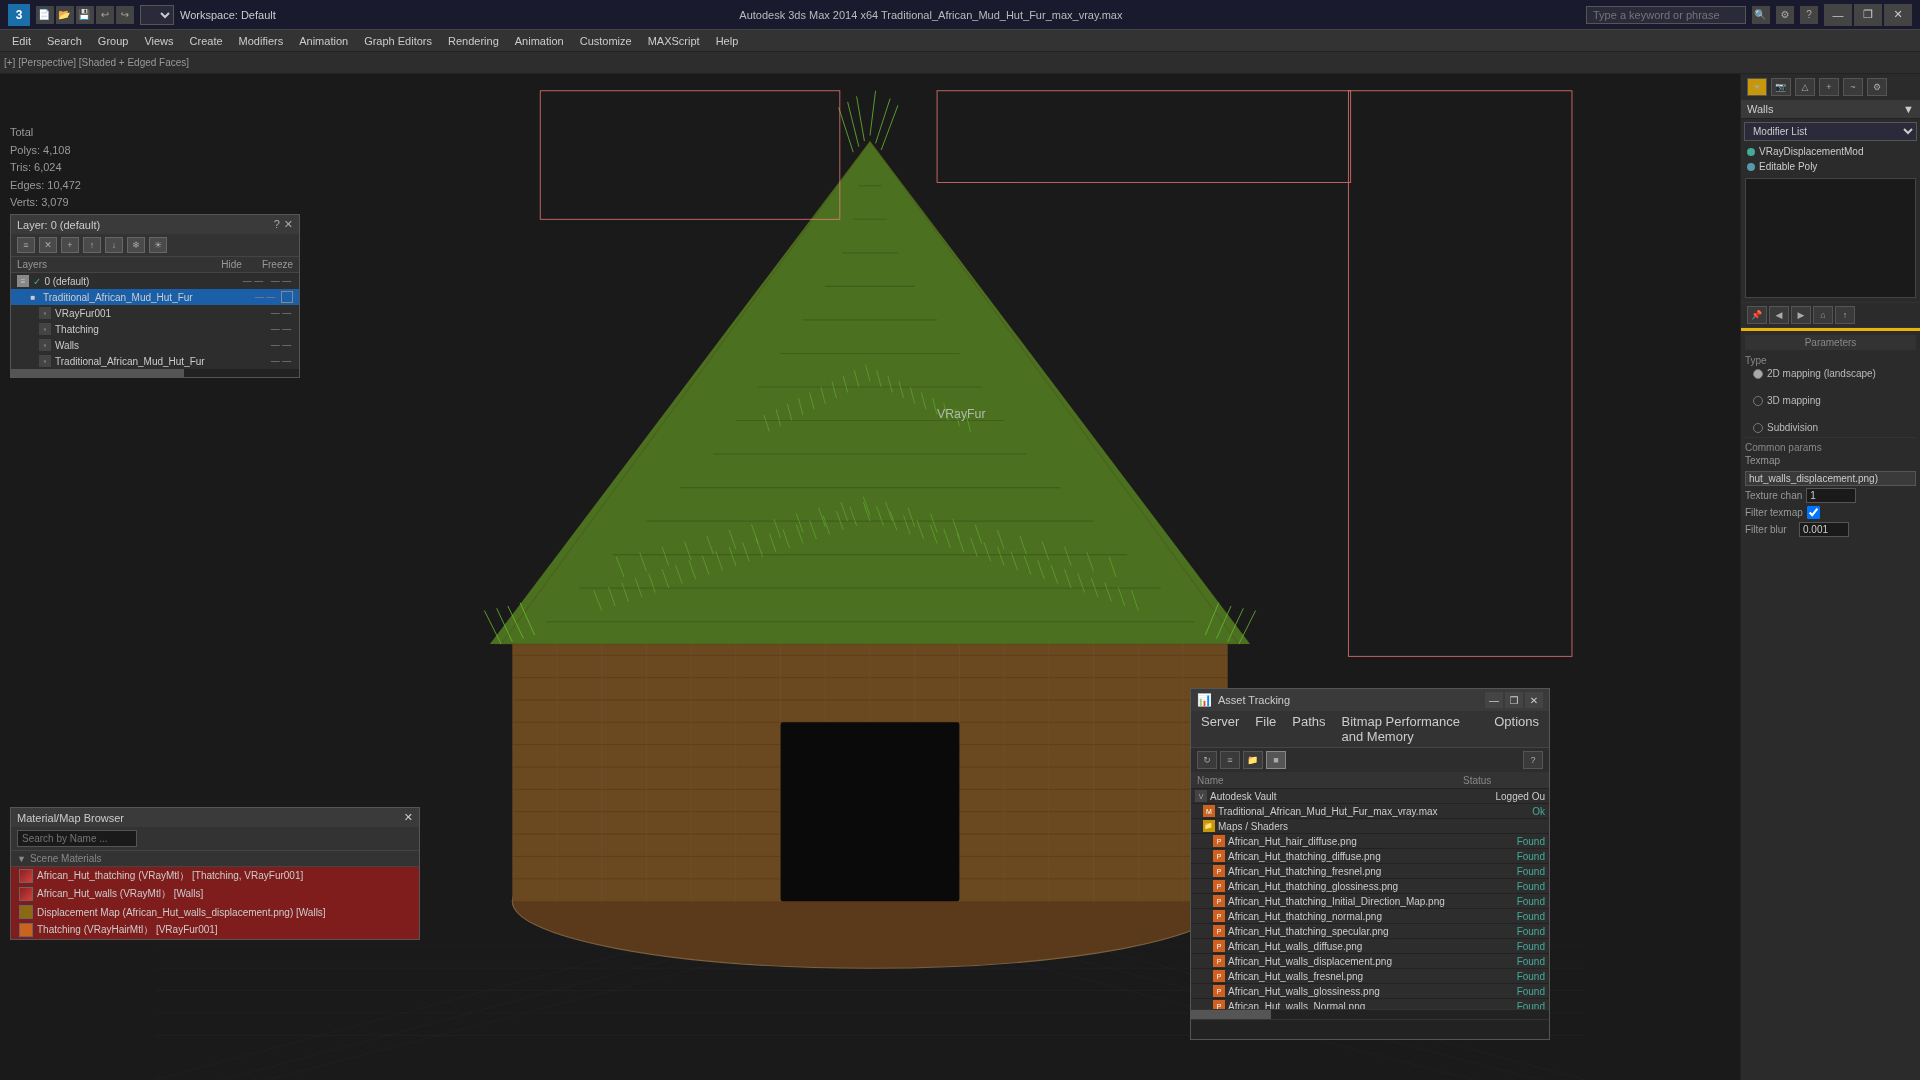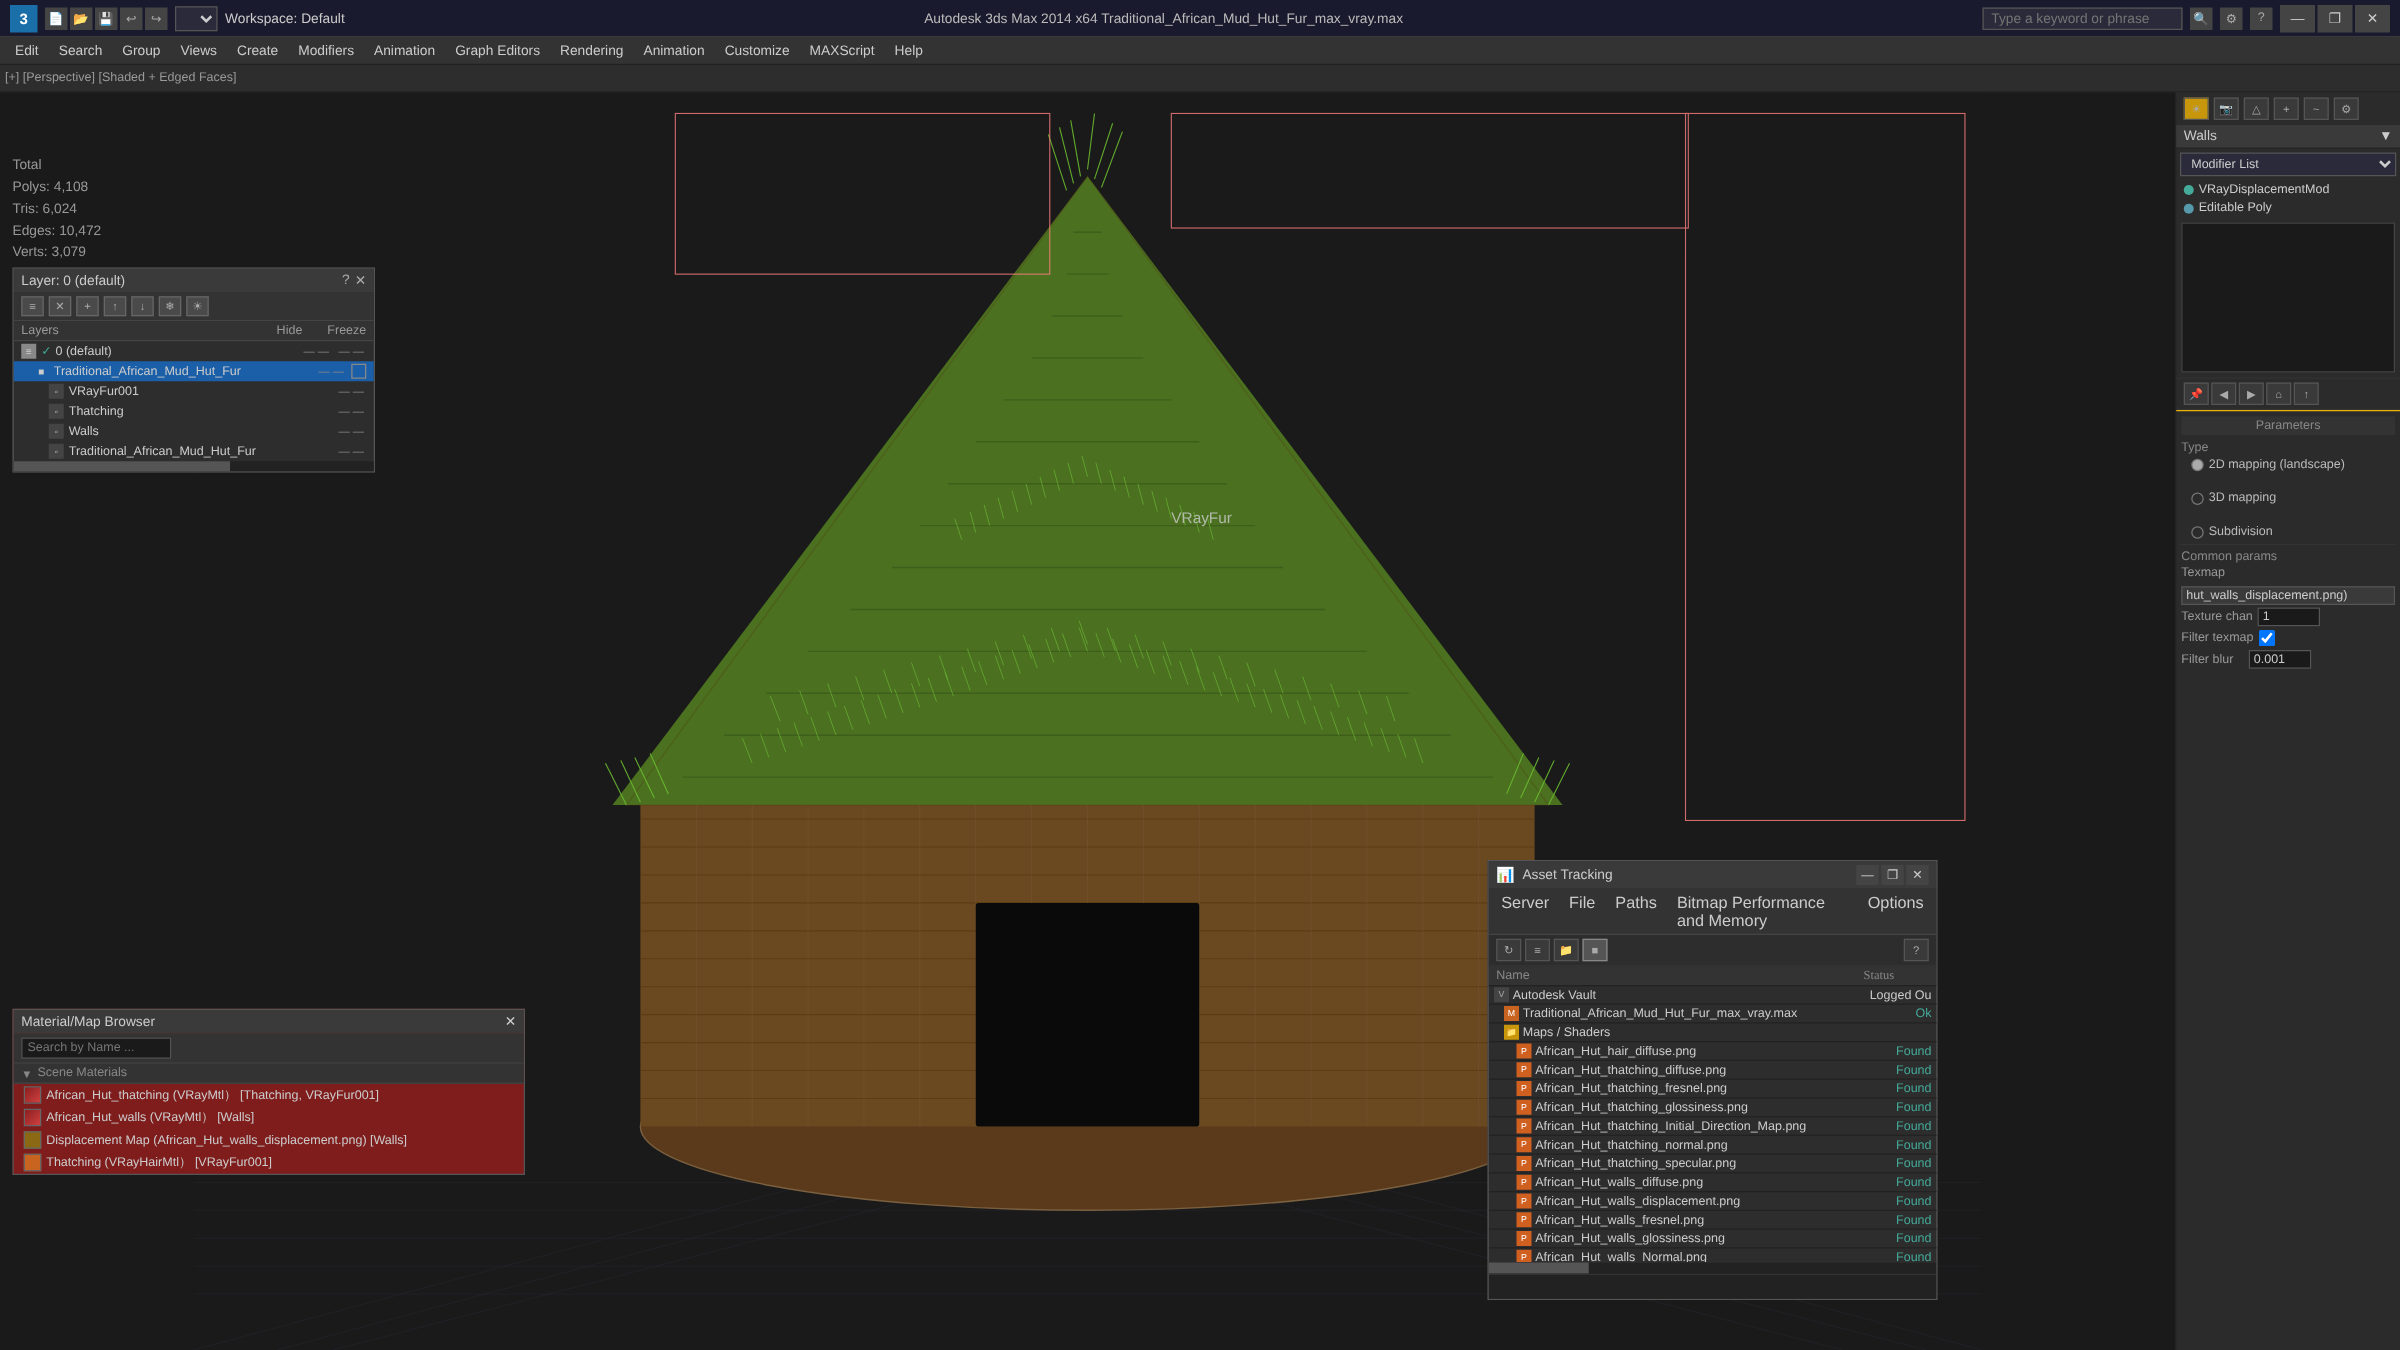--- a/index.html
+++ b/index.html
@@ -33,21 +33,21 @@
     
     #scene-canvas { position: absolute; top: 0; left: 0; width: 100%; height: 100%; }
 
     
     #right-panel { width: 180px; background: #2b2b2b; border-left: 1px solid #222; display: flex; flex-direction: column; }
     .panel-header { background: #3a3a3a; padding: 3px 6px; font-size: 11px; color: #ccc; border-bottom: 1px solid #222; display: flex; align-items: center; justify-content: space-between; }
     .modifier-list-dropdown { background: #2a2a3a; border: 1px solid #555; color: #ccc; padding: 2px 4px; font-size: 10px; width: 100%; cursor: pointer; }
     .modifier-item { display: flex; align-items: center; gap: 4px; padding: 2px 6px; font-size: 10px; color: #ccc; cursor: pointer; }
     .modifier-dot { width: 8px; height: 8px; border-radius: 50%; background: #4a9; }
     .modifier-dot.blue { background: #59a; }
-    .params-section { padding: 4px; border-top: 1px solid #eab308; }
+    .params-section { padding: 4px; border-top: 3px solid #eab308; }
     .params-title { font-size: 10px; color: #888; margin-bottom: 3px; text-align: center; background: #333; padding: 2px; }
     .param-row { display: flex; align-items: center; gap: 4px; margin-bottom: 3px; font-size: 10px; color: #bbb; }
     .param-label { color: #999; min-width: 50px; }
     .radio-group { display: flex; flex-direction: column; gap: 16px; padding-left: 8px; }
     .radio-item { display: flex; align-items: center; gap: 4px; font-size: 10px; color: #bbb; }
     .radio-dot { width: 10px; height: 10px; border-radius: 50%; border: 1px solid #777; background: transparent; }
     .radio-dot.active { background: #aaa; }
     .param-input { background: #1a1a1a; border: 1px solid #555; color: #ccc; padding: 1px 3px; font-size: 10px; width: 50px; }
     .texmap-input { background: #3a3a3a; border: 1px solid #555; color: #ccc; padding: 1px 3px; font-size: 10px; width: 100%; }
     .panel-icons-row { display: flex; align-items: center; padding: 4px 6px; gap: 4px; }
@@ -87,21 +87,21 @@
 
     
     #asset-tracking { position: absolute; right: 190px; bottom: 40px; width: 360px; background: #2d2d2d; border: 1px solid #555; z-index: 10; }
     .at-titlebar { background: #3a3a3a; padding: 3px 6px; display: flex; align-items: center; justify-content: space-between; font-size: 11px; color: #ccc; cursor: move; }
     .at-menubar { background: #333; display: flex; padding: 2px; border-bottom: 1px solid #444; }
     .at-menu { padding: 1px 8px; font-size: 13px; color: #ccc; cursor: pointer; }
     .at-toolbar { background: #2d2d2d; display: flex; align-items: center; gap: 3px; padding: 3px 6px; border-bottom: 1px solid #333; }
     .at-icon { width: 20px; height: 18px; background: #3a3a3a; border: 1px solid #555; display: flex; align-items: center; justify-content: center; font-size: 9px; color: #aaa; cursor: pointer; }
     .at-header { display: flex; background: #333; padding: 2px 6px; font-size: 10px; color: #888; border-bottom: 1px solid #222; }
     .at-col-name { flex: 1; }
-    .at-col-status { width: 80px; text-align: center; font-family: Liberation Serif, serif; }
+    .at-col-status { width: 80px; text-align: left; }
     .at-row { display: flex; align-items: center; padding: 1px 4px; font-size: 10px; color: #ccc; border-bottom: 1px solid #222; cursor: pointer; }
     .at-indent1 { padding-left: 12px; }
     .at-indent2 { padding-left: 22px; }
     .at-name { flex: 1; }
     .at-status { width: 80px; text-align: right; font-size: 10px; }
     .at-status.found { color: #4a9; }
     .at-status.ok { color: #4a9; }
     .at-icon-file { width: 12px; height: 12px; background: #c86420; margin-right: 3px; display: inline-flex; align-items: center; justify-content: center; font-size: 7px; color: white; }
     .at-icon-vault { width: 12px; height: 12px; background: #444; margin-right: 3px; display: inline-flex; align-items: center; justify-content: center; font-size: 7px; color: #aaa; }
     .at-icon-folder { width: 12px; height: 12px; background: #c8960a; margin-right: 3px; display: inline-flex; align-items: center; justify-content: center; font-size: 7px; color: white; }

